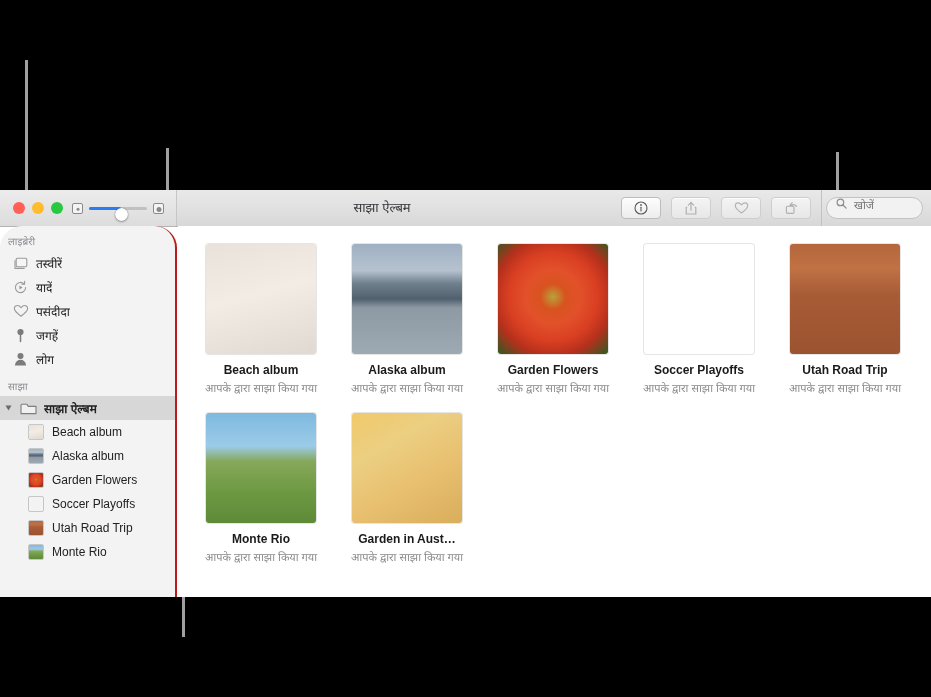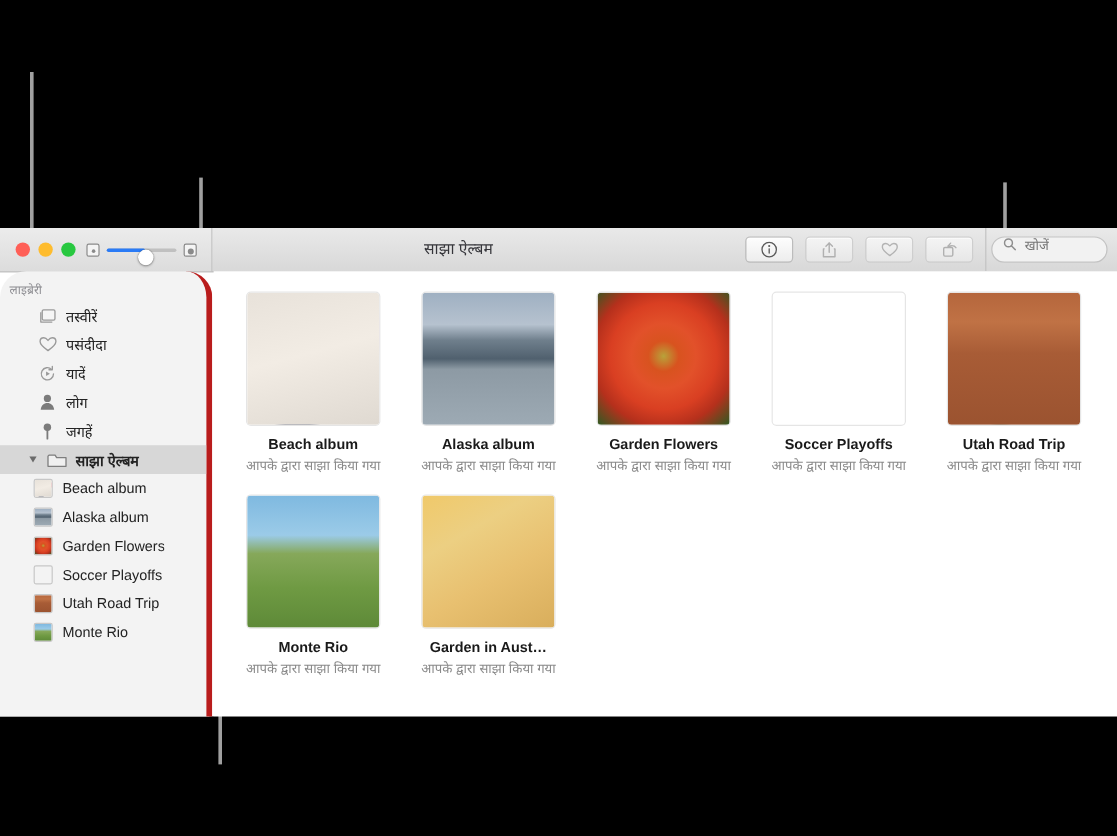--- a/index.html
+++ b/index.html
@@ -63,24 +63,24 @@
   #tb-sep{position:absolute;right:109px;top:0;width:1px;height:36px;background:#c2c2c2;}
 
   #searchbox{position:absolute;right:8px;top:7px;width:97px;height:22px;
              border-radius:11px;background:#f2f2f2;border:1px solid #c3c3c3;
              box-sizing:border-box;display:flex;align-items:flex-start;padding-left:9px;gap:5px;}
   #search-input{border:0;background:transparent;outline:none;font-size:11px;
                 color:#8e8e8e;width:60px;font-family:"Liberation Sans",sans-serif;}
 
   
   #sidebar{position:absolute;left:0;top:36px;width:177px;height:417px;
-           background:#f3f3f3;border-right:5px solid #b91c1c;box-sizing:border-box;
+           background:#f3f3f3;border-right:2px solid #b91c1c;box-sizing:border-box;
            overflow:hidden;border-radius:22px;}
   .sb-header{font-size:10px;color:#8d8d92;padding:8px 0 3px 8px;letter-spacing:.1px;}
-  .sb-row{height:24px;display:flex;align-items:center;padding-left:31px;
+  .sb-row{height:24px;display:flex;align-items:center;padding-left:12px;
           font-size:12px;color:#222;gap:7px;}
   .sb-row .ico{width:17px;height:17px;flex:0 0 17px;display:flex;
                align-items:center;justify-content:center;}
   .sb-row.selected{background:#d7d7d7;font-weight:bold;}
   .sb-row.child{padding-left:28px;gap:8px;}
   .sb-row.child .thumb{width:16px;height:16px;flex:0 0 16px;border-radius:2px;
                        border:1px solid rgba(0,0,0,.18);box-sizing:border-box;
                        overflow:hidden;position:relative;}
   .disc{width:0;height:0;border-left:5px solid #6b6b6b;border-top:3.5px solid transparent;
         border-bottom:3.5px solid transparent;transform:rotate(90deg);
@@ -187,59 +187,60 @@
         <svg width="15" height="13" viewBox="0 0 15 13">
           <rect x="3.2" y="1.2" width="10.6" height="8.6" rx="1.2" fill="#f5f5f5" stroke="#9a9a9a" stroke-width="1.1"></rect>
           <path d="M2 3.2 V11.4 H11.6" fill="none" stroke="#9a9a9a" stroke-width="1.1" stroke-linejoin="round"></path>
         </svg>
       </span>
       <span class="sb-label">तस्वीरें</span>
     </div>
 
     <div class="sb-row">
       <span class="ico">
-        <svg width="16" height="14" viewBox="0 0 16 14">
-          <path d="M8 12.2 C3.2 8.8 1.4 6.8 1.4 4.6 C1.4 2.8 2.8 1.5 4.5 1.5 C5.8 1.5 6.8 2.2 8 3.7 C9.2 2.2 10.2 1.5 11.5 1.5 C13.2 1.5 14.6 2.8 14.6 4.6 C14.6 6.8 12.8 8.8 8 12.2 Z" fill="none" stroke="#9a9a9a" stroke-width="1.15" stroke-linejoin="round"></path>
-        </svg>
-      </span>
-      <span class="sb-label">पसंदीदा</span>
-    </div>
-
-    <div class="sb-row">
-      <span class="ico">
         <svg width="15" height="15" viewBox="0 0 15 15">
           <path d="M12.6 7.5 A5.1 5.1 0 1 1 11 3.8" fill="none" stroke="#9a9a9a" stroke-width="1.1" stroke-linecap="round"></path>
           <path d="M11.6 1.3 L11.6 4.1 L8.8 4.1" fill="none" stroke="#9a9a9a" stroke-width="1.1" stroke-linejoin="round" stroke-linecap="round"></path>
           <path d="M6.4 5.6 L9.6 7.5 L6.4 9.4 Z" fill="#9a9a9a"></path>
         </svg>
       </span>
       <span class="sb-label">यादें</span>
     </div>
 
     <div class="sb-row">
       <span class="ico">
+        <svg width="16" height="14" viewBox="0 0 16 14">
+          <path d="M8 12.2 C3.2 8.8 1.4 6.8 1.4 4.6 C1.4 2.8 2.8 1.5 4.5 1.5 C5.8 1.5 6.8 2.2 8 3.7 C9.2 2.2 10.2 1.5 11.5 1.5 C13.2 1.5 14.6 2.8 14.6 4.6 C14.6 6.8 12.8 8.8 8 12.2 Z" fill="none" stroke="#9a9a9a" stroke-width="1.15" stroke-linejoin="round"></path>
+        </svg>
+      </span>
+      <span class="sb-label">पसंदीदा</span>
+    </div>
+
+    <div class="sb-row">
+      <span class="ico">
+        <svg width="11" height="15" viewBox="0 0 11 15">
+          <circle cx="5.5" cy="4" r="3.1" fill="#7b7b7b"></circle>
+          <path d="M5.5 6.5 L5.5 13.6" stroke="#7b7b7b" stroke-width="1.5" stroke-linecap="round"></path>
+        </svg>
+      </span>
+      <span class="sb-label">जगहें</span>
+    </div>
+
+    <div class="sb-row">
+      <span class="ico">
         <svg width="13" height="14" viewBox="0 0 13 14">
           <circle cx="6.5" cy="4" r="3" fill="#7b7b7b"></circle>
           <path d="M0.9 13.4 C1.4 9.6 3.6 7.8 6.5 7.8 C9.4 7.8 11.6 9.6 12.1 13.4 Z" fill="#7b7b7b"></path>
         </svg>
       </span>
       <span class="sb-label">लोग</span>
     </div>
 
-    <div class="sb-row">
-      <span class="ico">
-        <svg width="11" height="15" viewBox="0 0 11 15">
-          <circle cx="5.5" cy="4" r="3.1" fill="#7b7b7b"></circle>
-          <path d="M5.5 6.5 L5.5 13.6" stroke="#7b7b7b" stroke-width="1.5" stroke-linecap="round"></path>
-        </svg>
-      </span>
-      <span class="sb-label">जगहें</span>
-    </div>
-
-
+
+    <div class="sb-header">साझा</div>
 
 
     <div class="sb-row selected">
       <span class="disc"></span>
       <span class="ico">
         <svg width="17" height="13" viewBox="0 0 17 13">
           <path d="M1 3.1 V11.6 H16 V4.4 H8.2 L6.9 2.3 H1.8 Z" fill="#f0f0f0" stroke="#7e7e7e" stroke-width="1.1" stroke-linejoin="round"></path>
         </svg>
       </span>
       <span class="sb-label">साझा ऐल्बम</span>

